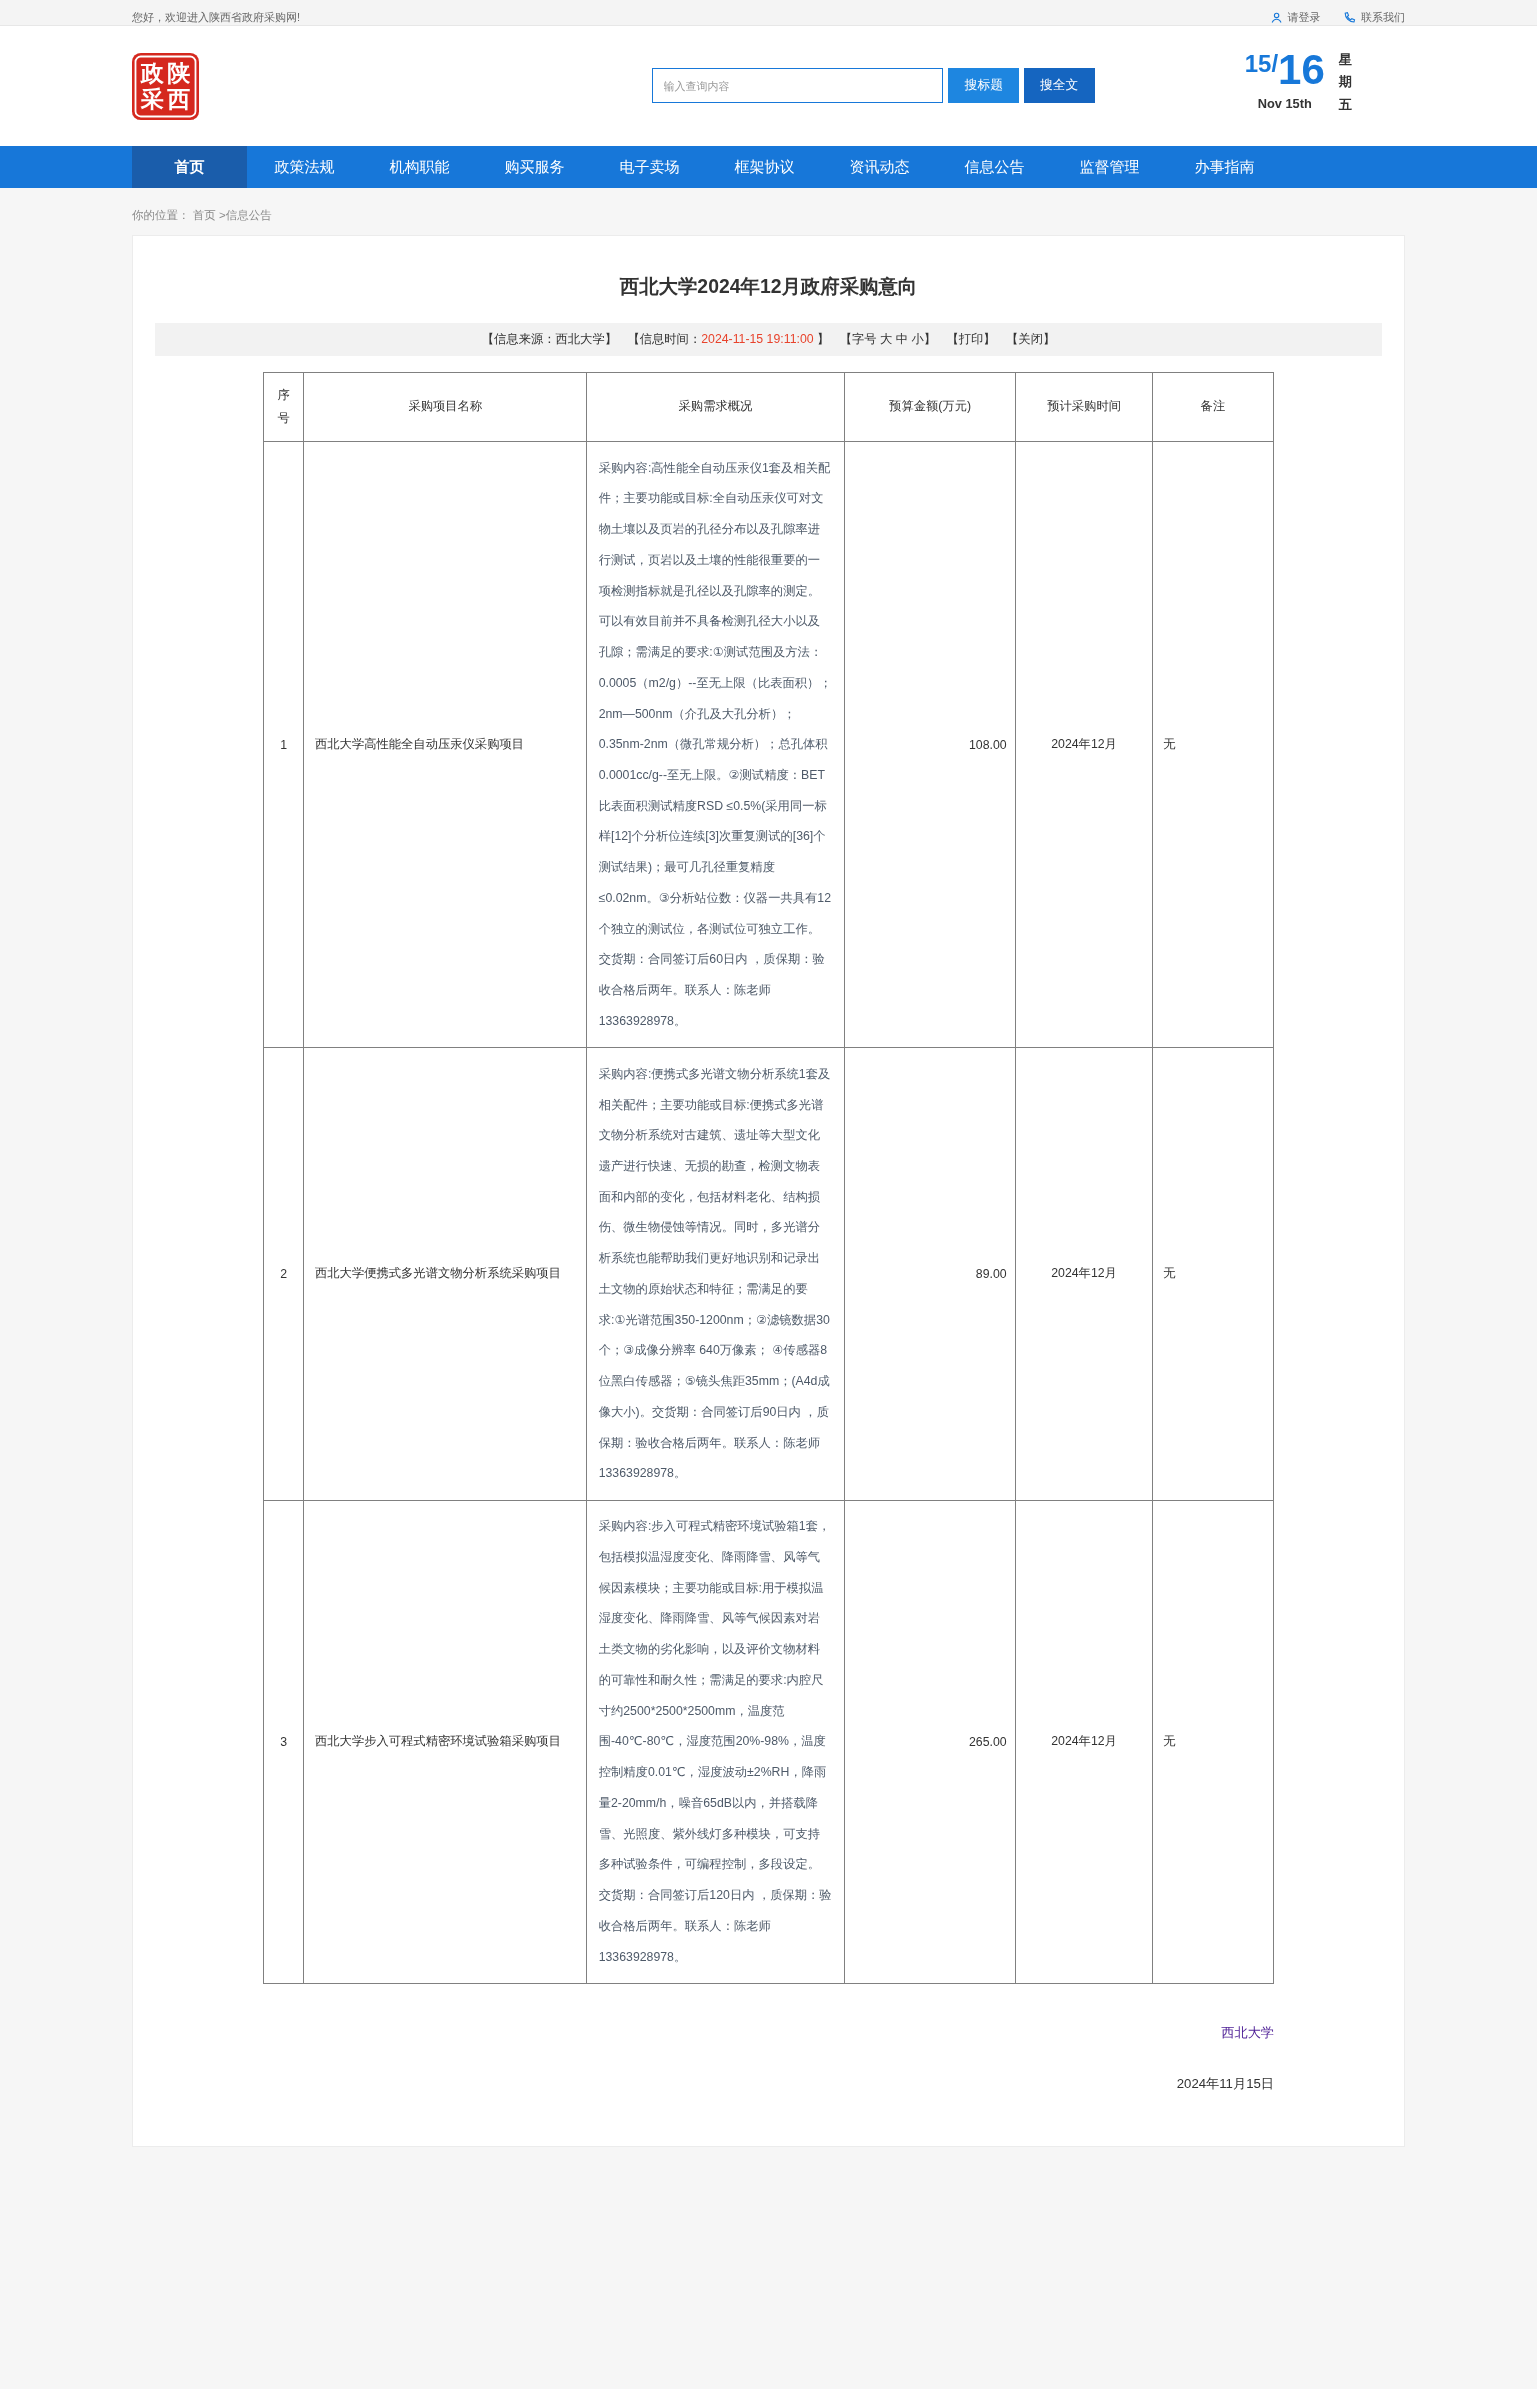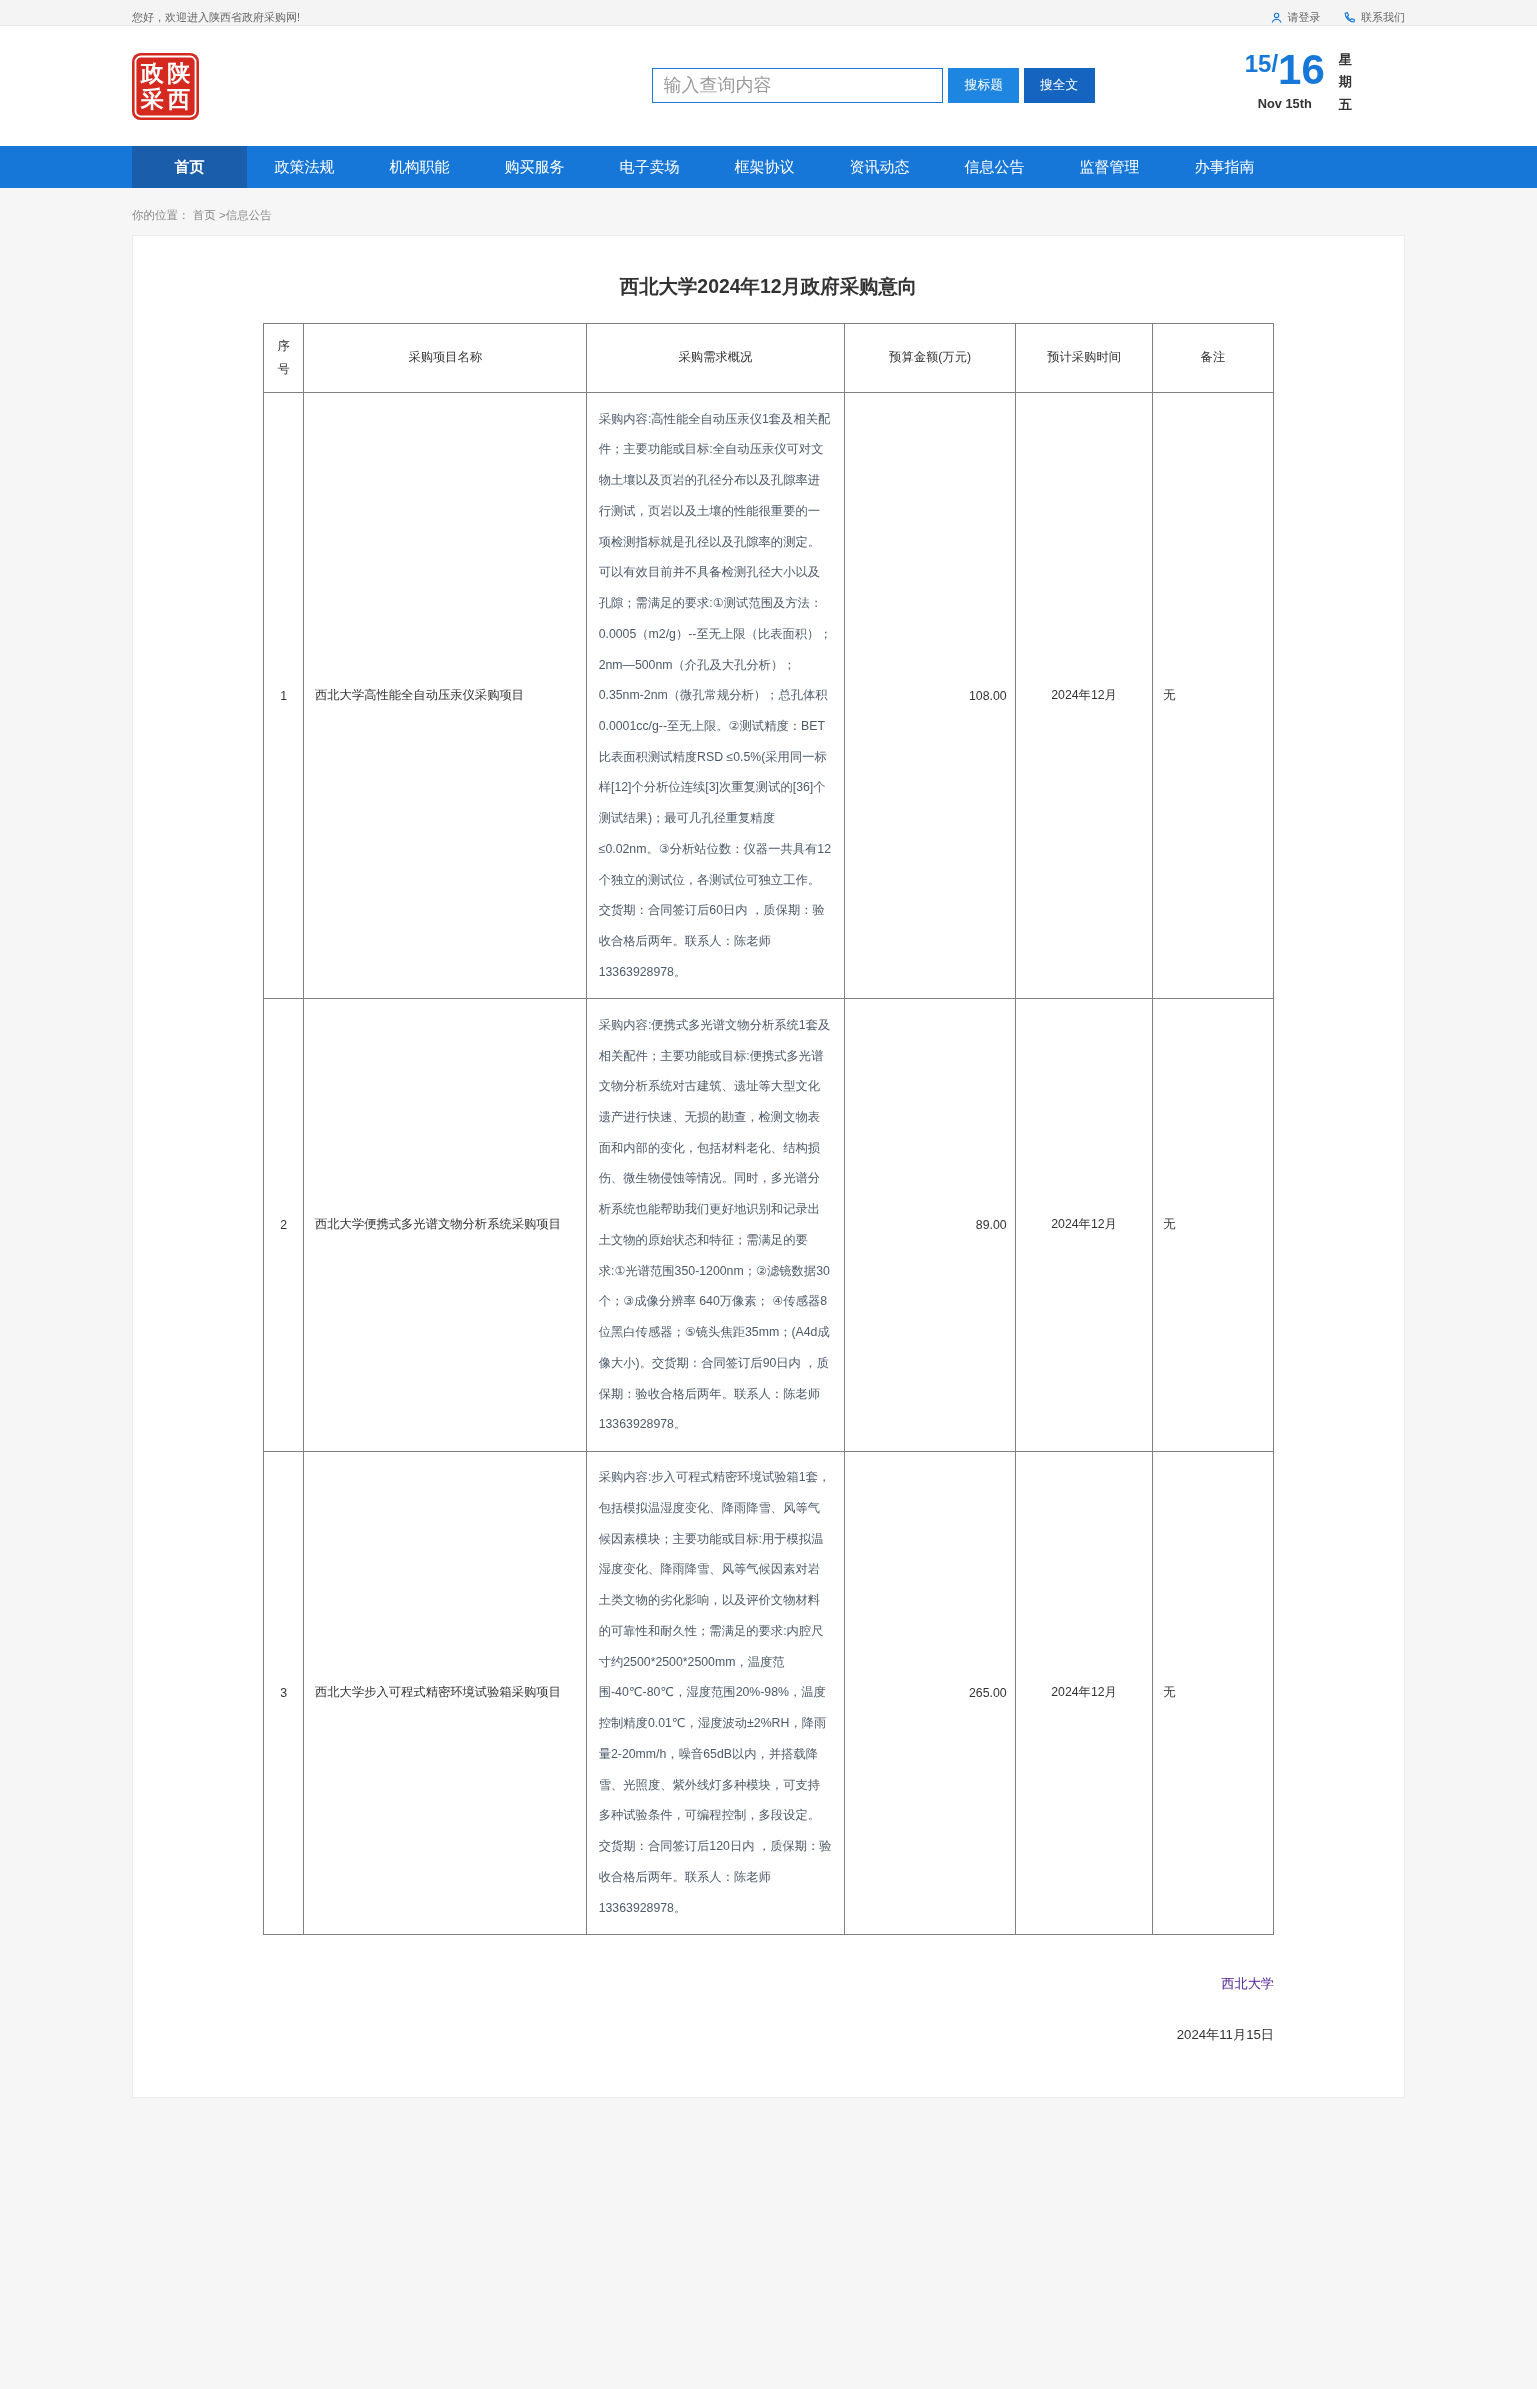--- a/index.html
+++ b/index.html
@@ -14,21 +14,21 @@
   .tb-icon svg { width:100%; height:100%; }
 
   
   .header { background:#fff; height:120px; }
   .header-inner { width:1273px; margin:0 auto; height:120px; display:flex; align-items:center; position:relative; }
   .logo { width:67px; height:67px; background:#d5281e; border-radius:8.8px; color:#fff; display:grid; grid-template-columns:1fr 1fr; place-items:center; font-weight:bold; font-size:23px; line-height:1; box-shadow:inset 0 0 0 2.6px #d5281e, inset 0 0 0 4.4px #ffffff; padding:7px; }
   .site-titles { margin-left:16px; }
   .site-name { font-size:26.4px; font-weight:bold; color:#3a3a3a; letter-spacing:8.8px; }
   .site-sub { font-size:16.7px; color:#3a3a3a; margin-top:7px; letter-spacing:1.8px; }
   .search-wrap { position:absolute; left:520px; top:42px; display:flex; align-items:center; }
-  .search-input { width:291px; height:35px; border:1.8px solid #1778d9; padding:0 10.6px; font-size:18px; color:#333; outline:none; font-family:inherit; }
+  .search-input { width:291px; height:35px; border:1.8px solid #1778d9; padding:0 10.6px; font-size:11px; color:#333; outline:none; font-family:inherit; }
   .search-input::placeholder { color:#9a9a9a; }
   .search-btn { height:35px; width:71px; border:none; color:#fff; font-size:12.8px; cursor:pointer; font-family:inherit; }
   .btn-title { background:#1e86e0; margin-left:5.3px; }
   .btn-full { background:#1565c0; margin-left:4.4px; }
   .date-wrap { position:absolute; right:53px; top:19.4px; display:flex; }
   .date-nums { text-align:center; }
   .d-day { font-size:24px; font-weight:bold; color:#1778d9; vertical-align:12.3px; }
   .d-month { font-size:42px; font-weight:bold; color:#1778d9; }
   .d-en { font-size:12.8px; color:#333; font-weight:bold; margin-top:1.8px; text-align:center; }
   .weekday { margin-left:14px; display:flex; flex-direction:column; gap:4.4px; font-size:13.2px; font-weight:bold; color:#333; padding-top:5.3px; }
@@ -141,20 +141,27 @@
 
 <div class="crumb-wrap">
   <span>你的位置：</span>
   <a>首页</a>
   <span>&gt;</span><a>信息公告</a>
 </div>
 
 <div class="card">
   <div class="art-title">西北大学2024年12月政府采购意向</div>
 
+  <div class="meta-bar">
+    <span class="seg">【信息来源：西北大学】</span>
+    <span class="seg"><span>【信息时间：</span><span class="meta-time">2024-11-15 19:11:00</span><span>  】</span></span>
+    <span class="seg">【字号 大 中 小】</span>
+    <span class="seg">【打印】</span>
+    <span class="seg">【关闭】</span>
+  </div>
 
   <div class="art-body">
 
     <table class="pt">
       <colgroup>
         <col class="col-no">
           <col class="col-name">
           <col class="col-demand">
           <col class="col-amount">
           <col class="col-time">

